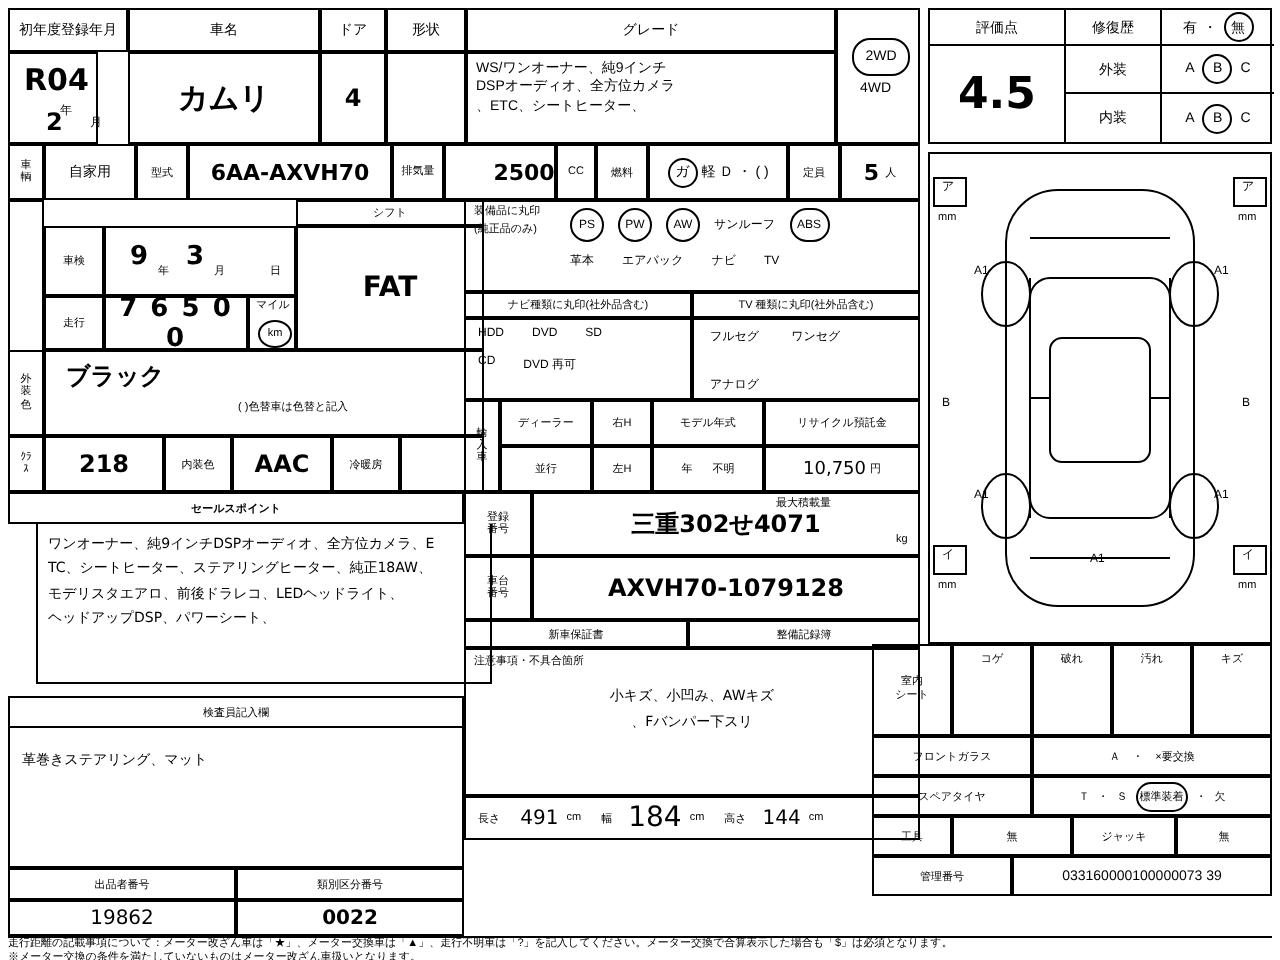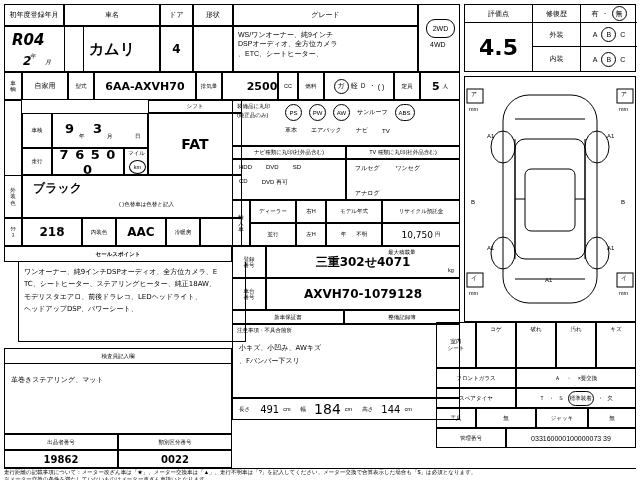--- a/index.html
+++ b/index.html
@@ -31,21 +31,21 @@
   <div class="bx" style="left:160px;top:4px;width:33px;height:22px;">
     <div class="ctr sm" style="width:100%;height:100%;">ドア</div>
   </div>
   <div class="bx" style="left:193px;top:4px;width:40px;height:22px;">
     <div class="ctr sm" style="width:100%;height:100%;">形状</div>
   </div>
   <div class="bx" style="left:233px;top:4px;width:185px;height:22px;">
     <div class="ctr sm" style="width:100%;height:100%;">グレード</div>
   </div>
 
-  <div class="bx" style="left:4px;top:26px;width:80px;height:46px;font-style:italic;">
+  <div class="bx" style="left:4px;top:26px;width:45px;height:46px;">
     <div style="position:relative;width:100%;height:100%;">
       <div class="lbl big hand" style="left:7px;top:6px;">R04</div>
       <div class="lbl xs" style="left:25px;top:26px;">年</div>
       <div class="lbl mid hand" style="left:18px;top:28px;">2</div>
       <div class="lbl xs" style="left:40px;top:32px;">月</div>
     </div>
   </div>
   <div class="bx" style="left:64px;top:26px;width:96px;height:46px;">
     <div class="ctr big hand" style="width:100%;height:100%;">カムリ</div>
   </div>
@@ -353,21 +353,21 @@
 
   <div class="bx" style="left:232px;top:310px;width:112px;height:14px;">
     <div class="ctr tiny" style="width:100%;height:100%;">新車保証書</div>
   </div>
   <div class="bx" style="left:344px;top:310px;width:116px;height:14px;">
     <div class="ctr tiny" style="width:100%;height:100%;">整備記録簿</div>
   </div>
   <div class="bx" style="left:232px;top:324px;width:228px;height:12px;border-bottom:none;">
     <div class="lft tiny" style="width:100%;height:100%;padding-left:4px;box-sizing:border-box;">注意事項・不具合箇所</div>
   </div>
-  <div class="bx" style="left:232px;top:336px;width:228px;height:62px;border-top:none;">
+  <div class="bx" style="left:232px;top:336px;width:228px;height:62px;border-top:none;text-align:center;">
     <div style="padding:6px 6px;box-sizing:border-box;">
       <div class="sm hand" style="line-height:1.9;">小キズ、小凹み、AWキズ</div>
       <div class="sm hand" style="line-height:1.9;">、Fバンパー下スリ</div>
     </div>
   </div>
 
   <div class="bx" style="left:232px;top:398px;width:228px;height:22px;">
     <div style="position:relative;width:100%;height:100%;display:flex;align-items:center;">
       <span class="tiny" style="margin-left:6px;">長さ</span>
       <span class="sm hand" style="margin-left:10px;font-size:10px;">491</span>
@@ -484,21 +484,21 @@
     <div class="ctr tiny" style="width:100%;height:100%;">無</div>
   </div>
 
   <div class="bx" style="left:4px;top:434px;width:114px;height:16px;">
     <div class="ctr tiny" style="width:100%;height:100%;">出品者番号</div>
   </div>
   <div class="bx" style="left:118px;top:434px;width:114px;height:16px;">
     <div class="ctr tiny" style="width:100%;height:100%;">類別区分番号</div>
   </div>
   <div class="bx" style="left:4px;top:450px;width:114px;height:18px;">
-    <div class="ctr hand" style="width:100%;height:100%;font-size:10px;font-weight:bold;">19862</div>
+    <div class="ctr hand" style="width:100%;height:100%;font-size:10px;font-weight:normal;">19862</div>
   </div>
   <div class="bx" style="left:118px;top:450px;width:114px;height:18px;">
     <div class="ctr hand" style="width:100%;height:100%;font-size:10px;font-weight:bold;">0022</div>
   </div>
   <div class="bx" style="left:232px;top:420px;width:228px;height:14px;border:none;"></div>
   <div class="bx" style="left:436px;top:428px;width:70px;height:20px;border:none;"></div>
   <div class="bx" style="left:436px;top:428px;width:70px;height:20px;">
     <div class="ctr tiny" style="width:100%;height:100%;">管理番号</div>
   </div>
   <div class="bx" style="left:506px;top:428px;width:130px;height:20px;">

